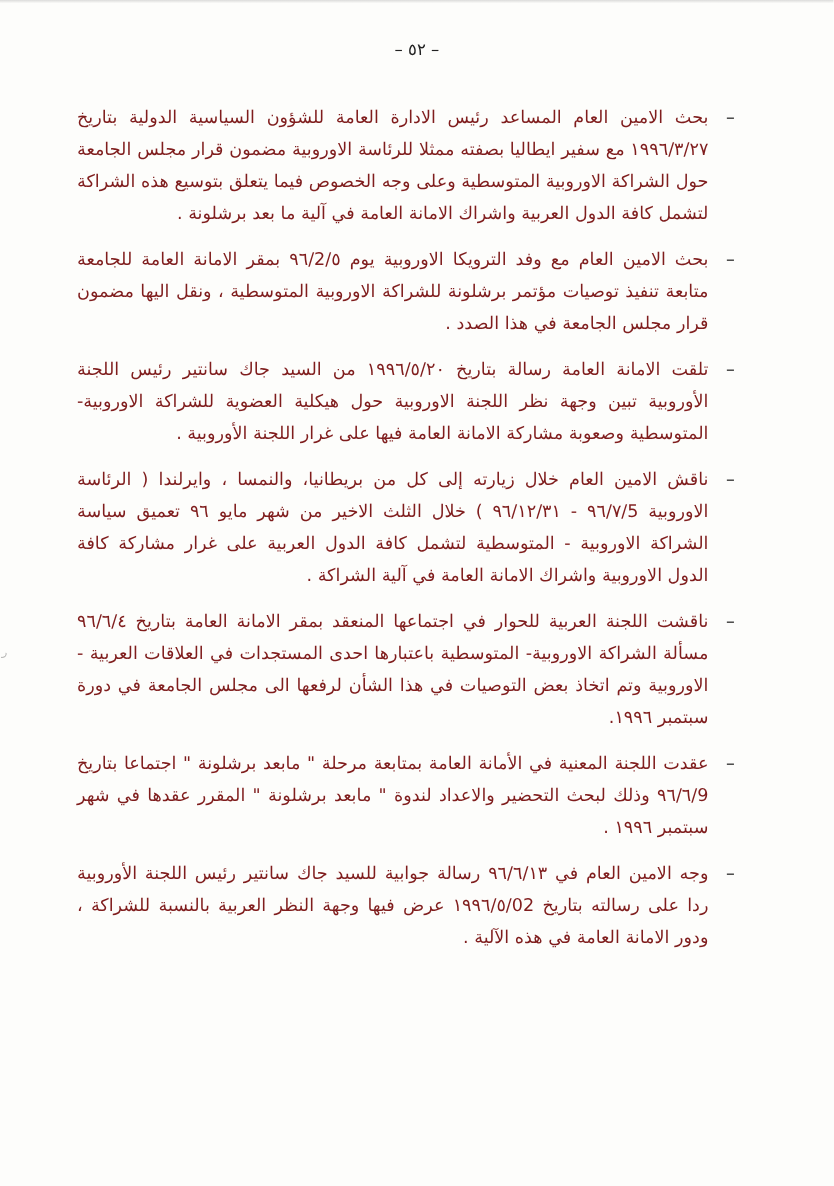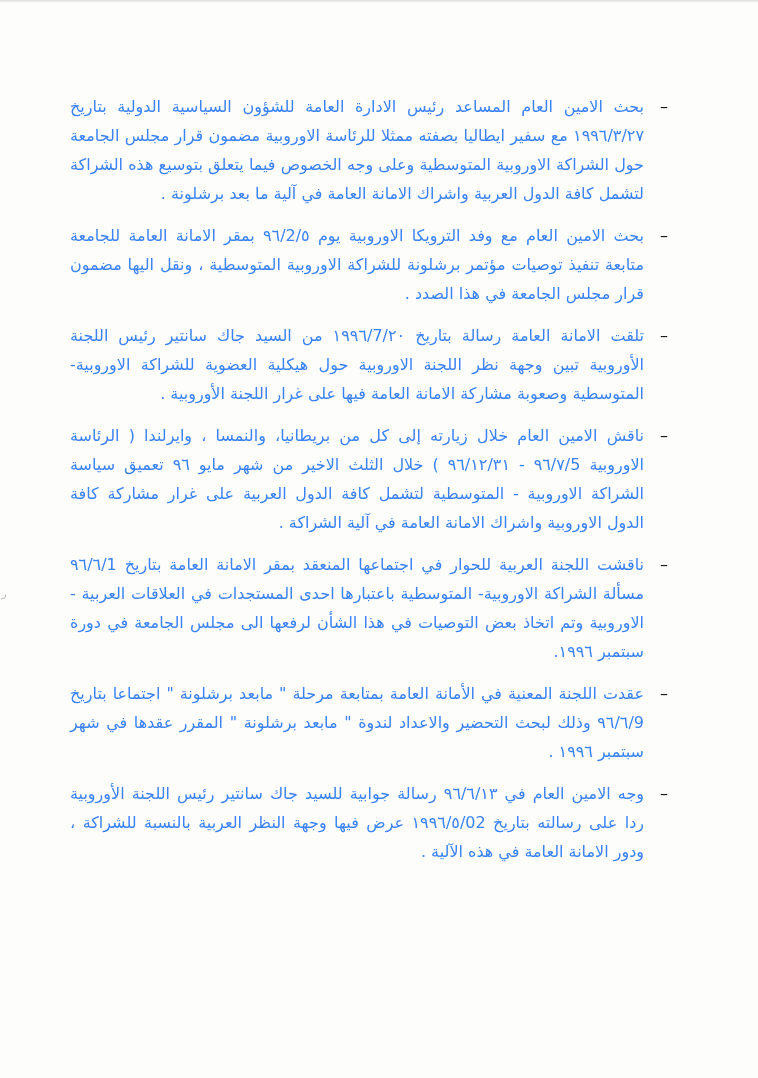--- a/index.html
+++ b/index.html
@@ -57,62 +57,63 @@
     text-align: center;
     color: #1c1c1c;
   }
   .bullet-text {
     flex: 1;
     margin: 0;
     font-size: 16px;
     line-height: 29px;
     text-align: justify;
     text-justify: inter-word;
-    color: #3b82f6;
+    color: #7f1d1d;
   }
   
   .scan-mark {
     position: absolute;
     left: 2px;
     top: 588px;
     font-size: 10px;
     color: rgba(90,90,90,.45);
     transform: rotate(8deg);
     pointer-events: none;
   }
 </style>
 </head>
 <body>
 
 <div class="page">
+  <div class="page-number">– ٥٢ –</div>
 
   <div class="content" id="bullet-list">
   <div class="bullet-item">
     <span class="dash">–</span>
     <p class="bullet-text">بحث الامين العام المساعد رئيس الادارة العامة للشؤون السياسية الدولية بتاريخ ١٩٩٦/٣/٢٧ مع سفير ايطاليا بصفته ممثلا للرئاسة الاوروبية مضمون قرار مجلس الجامعة حول الشراكة الاوروبية المتوسطية وعلى وجه الخصوص فيما يتعلق بتوسيع هذه الشراكة لتشمل كافة الدول العربية واشراك الامانة العامة في آلية ما بعد برشلونة .</p>
   </div>
 
   <div class="bullet-item">
     <span class="dash">–</span>
     <p class="bullet-text">بحث الامين العام مع وفد الترويكا الاوروبية يوم ٩٦/2/٥ بمقر الامانة العامة للجامعة متابعة تنفيذ توصيات مؤتمر برشلونة للشراكة الاوروبية المتوسطية ، ونقل اليها مضمون قرار مجلس الجامعة في هذا الصدد .</p>
   </div>
 
   <div class="bullet-item">
     <span class="dash">–</span>
-    <p class="bullet-text">تلقت الامانة العامة رسالة بتاريخ ١٩٩٦/7/٢٠ من السيد جاك سانتير رئيس اللجنة الأوروبية تبين وجهة نظر اللجنة الاوروبية حول هيكلية العضوية للشراكة الاوروبية- المتوسطية وصعوبة مشاركة الامانة العامة فيها على غرار اللجنة الأوروبية .</p>
+    <p class="bullet-text">تلقت الامانة العامة رسالة بتاريخ ١٩٩٦/٥/٢٠ من السيد جاك سانتير رئيس اللجنة الأوروبية تبين وجهة نظر اللجنة الاوروبية حول هيكلية العضوية للشراكة الاوروبية- المتوسطية وصعوبة مشاركة الامانة العامة فيها على غرار اللجنة الأوروبية .</p>
   </div>
 
   <div class="bullet-item">
     <span class="dash">–</span>
     <p class="bullet-text">ناقش الامين العام خلال زيارته إلى كل من بريطانيا، والنمسا ، وايرلندا ( الرئاسة الاوروبية ٩٦/٧/5 - ٩٦/١٢/٣١ ) خلال الثلث الاخير من شهر مايو ٩٦ تعميق سياسة الشراكة الاوروبية - المتوسطية لتشمل كافة الدول العربية على غرار مشاركة كافة الدول الاوروبية واشراك الامانة العامة في آلية الشراكة .</p>
   </div>
 
   <div class="bullet-item">
     <span class="dash">–</span>
-    <p class="bullet-text">ناقشت اللجنة العربية للحوار في اجتماعها المنعقد بمقر الامانة العامة بتاريخ ٩٦/٦/1 مسألة الشراكة الاوروبية- المتوسطية باعتبارها احدى المستجدات في العلاقات العربية - الاوروبية وتم اتخاذ بعض التوصيات في هذا الشأن لرفعها الى مجلس الجامعة في دورة سبتمبر ١٩٩٦.</p>
+    <p class="bullet-text">ناقشت اللجنة العربية للحوار في اجتماعها المنعقد بمقر الامانة العامة بتاريخ ٩٦/٦/٤ مسألة الشراكة الاوروبية- المتوسطية باعتبارها احدى المستجدات في العلاقات العربية - الاوروبية وتم اتخاذ بعض التوصيات في هذا الشأن لرفعها الى مجلس الجامعة في دورة سبتمبر ١٩٩٦.</p>
   </div>
 
   <div class="bullet-item">
     <span class="dash">–</span>
     <p class="bullet-text">عقدت اللجنة المعنية في الأمانة العامة بمتابعة مرحلة " مابعد برشلونة " اجتماعا بتاريخ ٩٦/٦/9 وذلك لبحث التحضير والاعداد لندوة " مابعد برشلونة " المقرر عقدها في شهر سبتمبر ١٩٩٦ .</p>
   </div>
 
   <div class="bullet-item">
     <span class="dash">–</span>
     <p class="bullet-text">وجه الامين العام في ٩٦/٦/١٣ رسالة جوابية للسيد جاك سانتير رئيس اللجنة الأوروبية ردا على رسالته بتاريخ ١٩٩٦/٥/02 عرض فيها وجهة النظر العربية بالنسبة للشراكة ، ودور الامانة العامة في هذه الآلية .</p>

